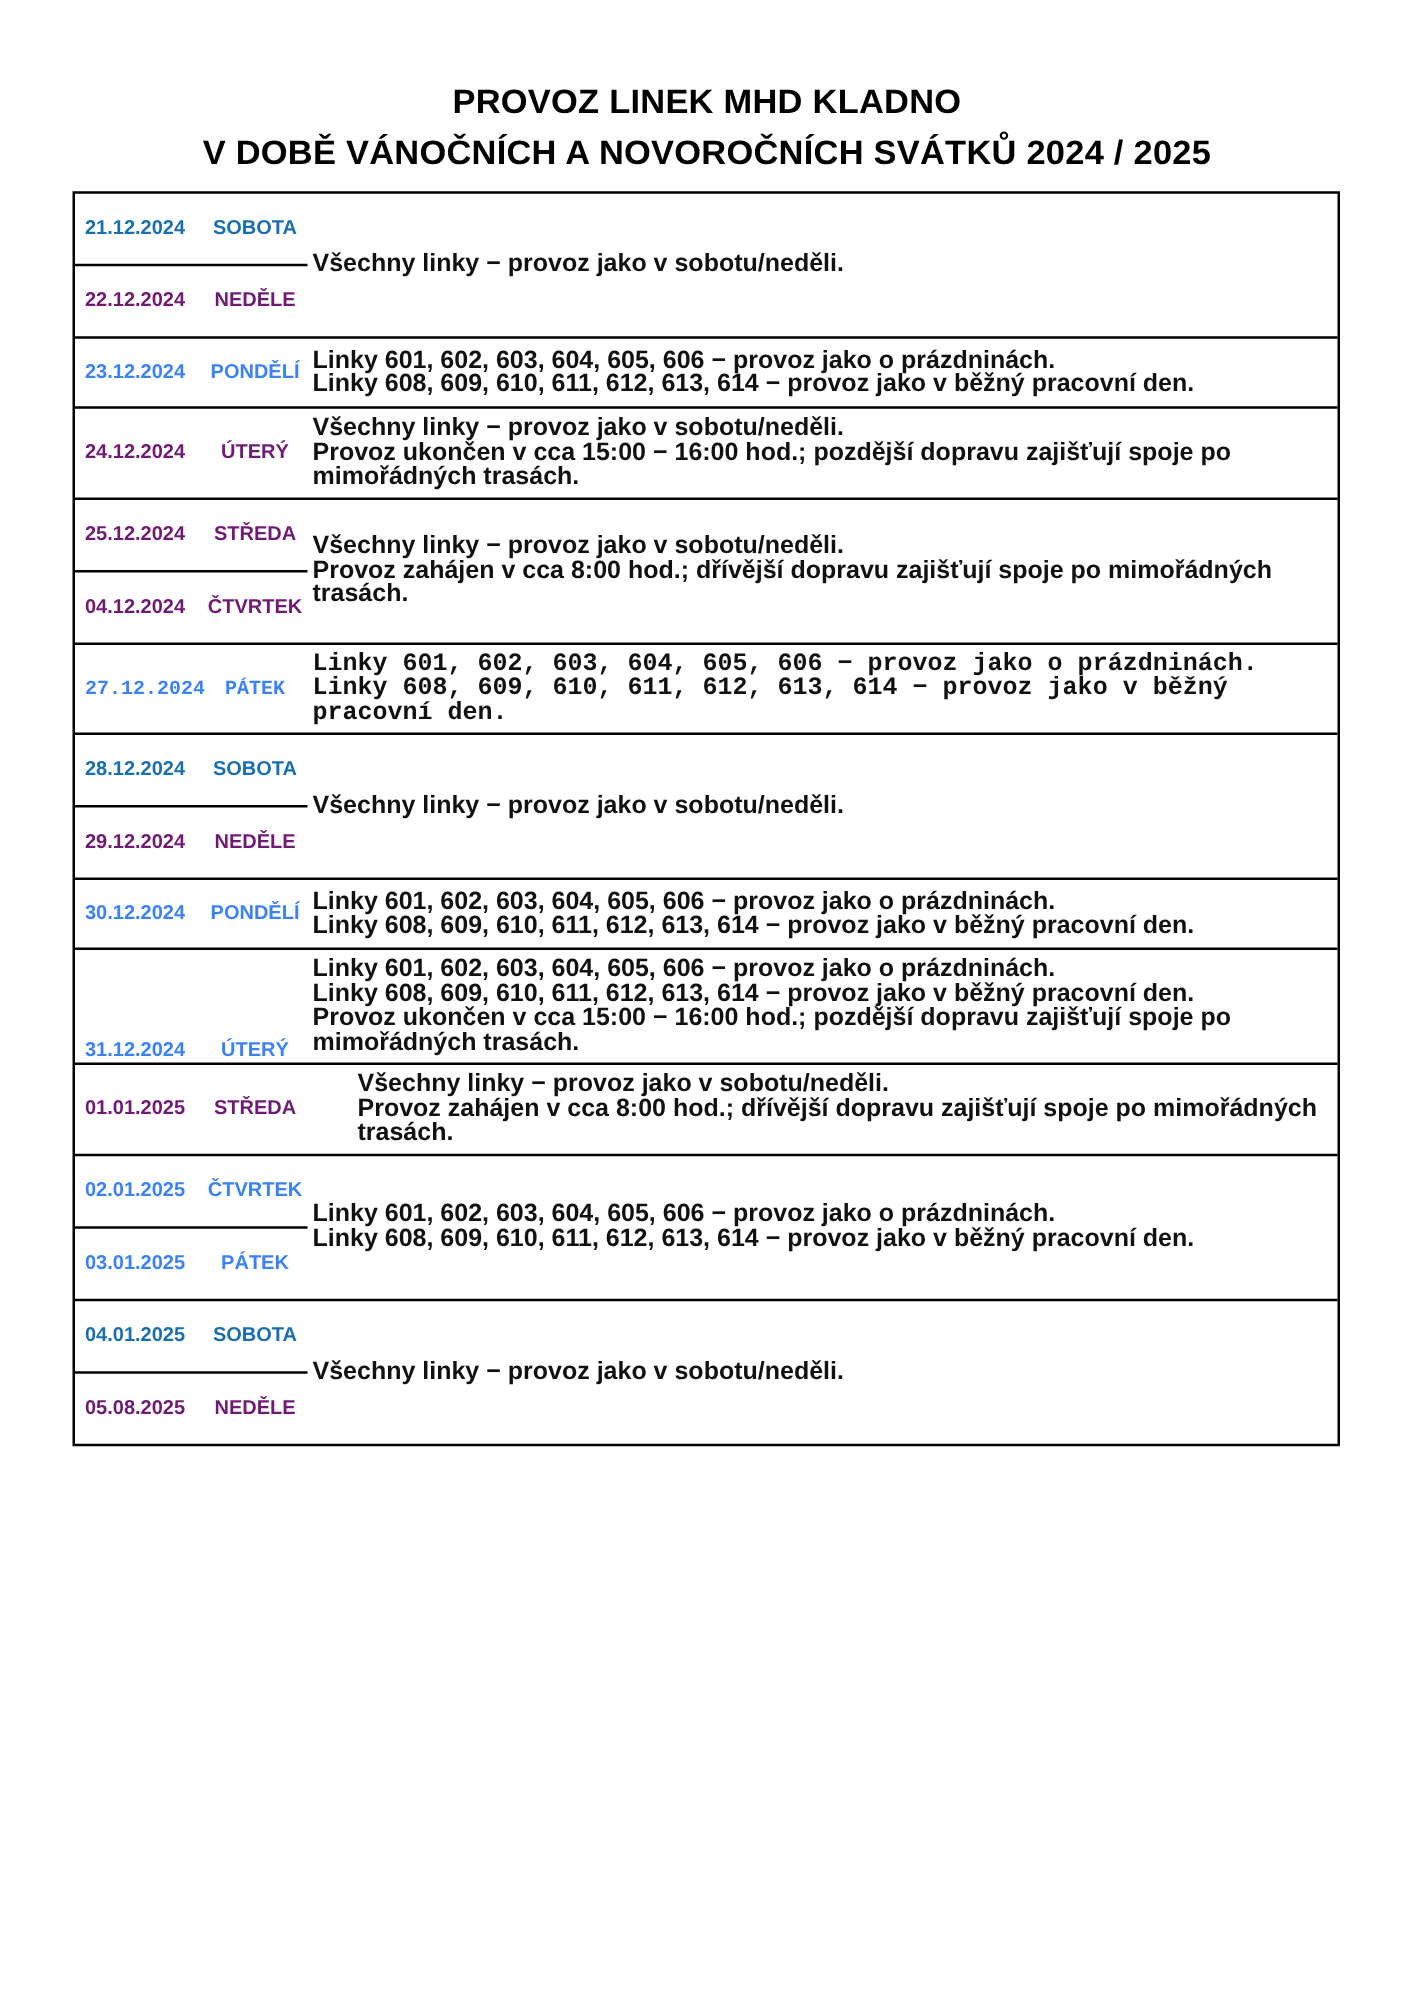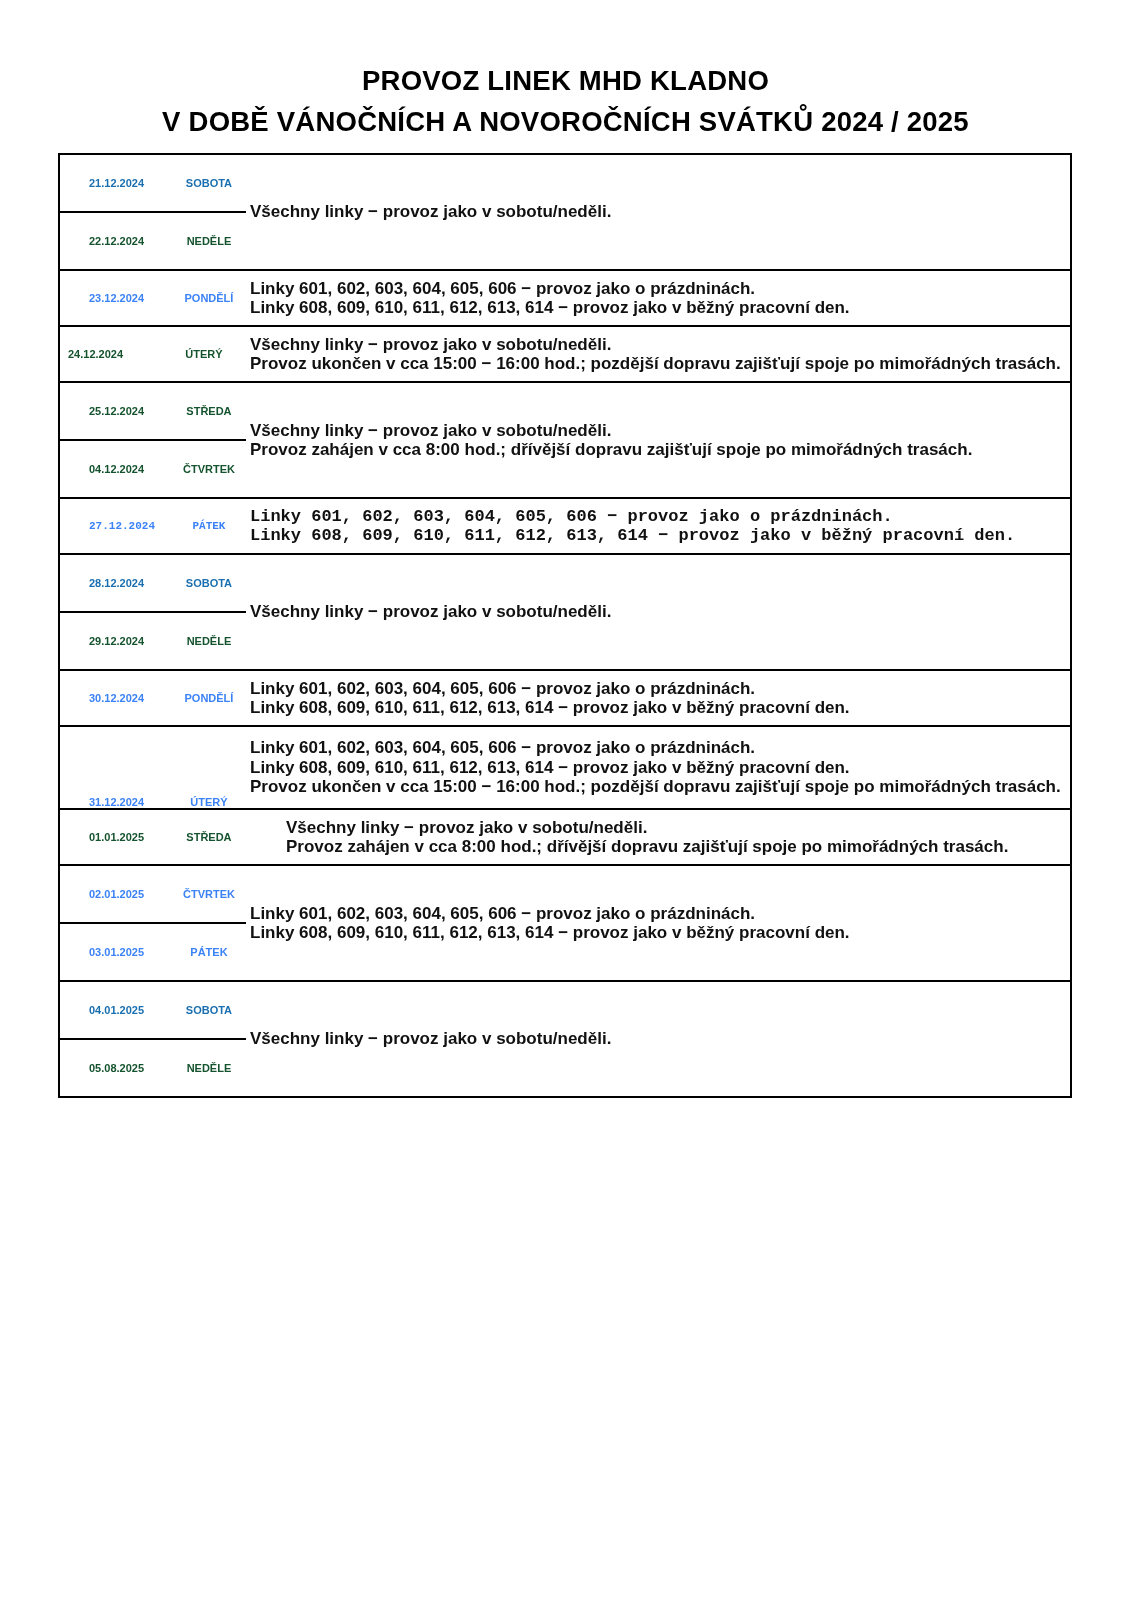--- a/index.html
+++ b/index.html
@@ -4,29 +4,29 @@
 <style>
   html, body { margin: 0; padding: 0; background: #ffffff; }
   body { width: 1131px; height: 1600px; position: relative; font-family: "Liberation Sans", sans-serif; color: #111; }
   .title { position: absolute; left: 0; width: 1131px; text-align: center; font-family: "Liberation Sans", sans-serif; font-weight: 900; font-size: 27px; letter-spacing: 0.2px; color: #000; transform: scaleX(1.02); }
   .t1 { top: 66px; }
   .t2 { top: 107px; }
   .schedule { position: absolute; left: 58px; top: 153px; width: 1014px; border: 2.5px solid #000; box-sizing: border-box; }
   .group { display: flex; border-top: 2.5px solid #000; position: relative; }
   .group:first-child { border-top: none; }
   .days { width: 186px; flex: none; display: flex; flex-direction: column; }
-  .day { display: flex; align-items: center; height: 56px; font-weight: bold; font-size: 11px; padding-left: 21px; }
+  .day { display: flex; align-items: center; height: 56px; font-weight: bold; font-size: 16px; }
   .day + .day { border-top: 2.5px solid #000; }
   .day.single { height: auto; }
   .date { width: 94px; padding-left: 8px; }
   .dow { width: 84px; text-align: center; }
   .c-blue { color: #1a6fb0; }
-  .c-red { color: #14532d; }
+  .c-red { color: #701a75; }
   .c-black { color: #3b82f6; }
-  .note { flex: 1; display: flex; flex-direction: column; justify-content: center; padding-left: 4px; font-weight: bold; font-size: 17px; line-height: 19.5px; }
+  .note { flex: 1; display: flex; flex-direction: column; justify-content: center; padding-left: 4px; font-weight: bold; font-size: 20px; line-height: 19.5px; }
   .group.single .note { padding-top: 6px; padding-bottom: 6px; }
 </style>
 </head>
 <body>
 
 <div class="title t1">PROVOZ LINEK MHD KLADNO</div>
 <div class="title t2">V DOBĚ VÁNOČNÍCH A NOVOROČNÍCH SVÁTKŮ 2024 / 2025</div>
 
 <div class="schedule" id="schedule">
     <div class="group">

